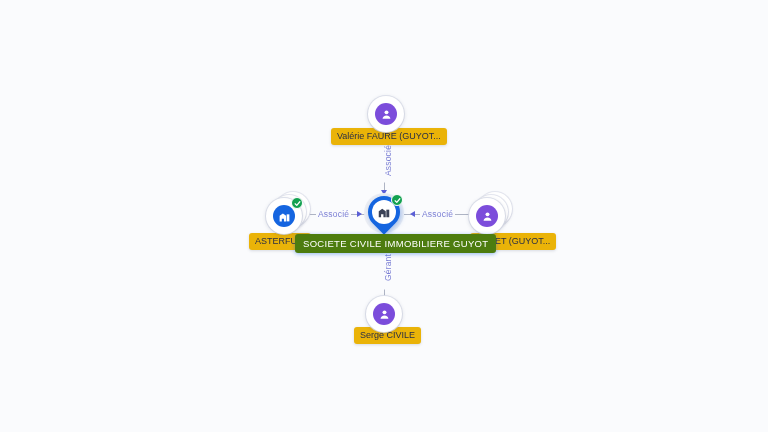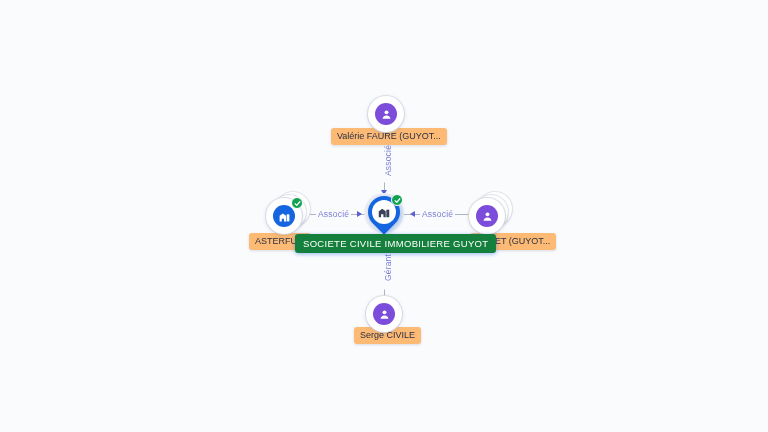--- a/index.html
+++ b/index.html
@@ -138,32 +138,32 @@
     display: flex;
     align-items: center;
     justify-content: center;
   }
 
   
   .node-label {
     position: absolute;
     font-size: 9px;
     color: #2a2f45;
-    background: #fdba74;
+    background: #eab308;
     border-radius: 3px;
     padding: 3px 6px;
     white-space: nowrap;
     box-shadow: 0 1px 3px rgba(40,50,90,.16);
     line-height: 11px;
   }
   .node-label-sel {
     position: absolute;
     font-size: 9.5px;
     color: #ffffff;
-    background: #15803d;
+    background: #4d7c0f;
     border-radius: 3px;
     padding: 4px 8px;
     white-space: nowrap;
     letter-spacing: .3px;
     box-shadow: 0 1px 4px rgba(21,101,224,.45);
     line-height: 11px;
     z-index: 40;
   }
   .z-lbl { z-index: 20; }
   .z-node { z-index: 30; }

